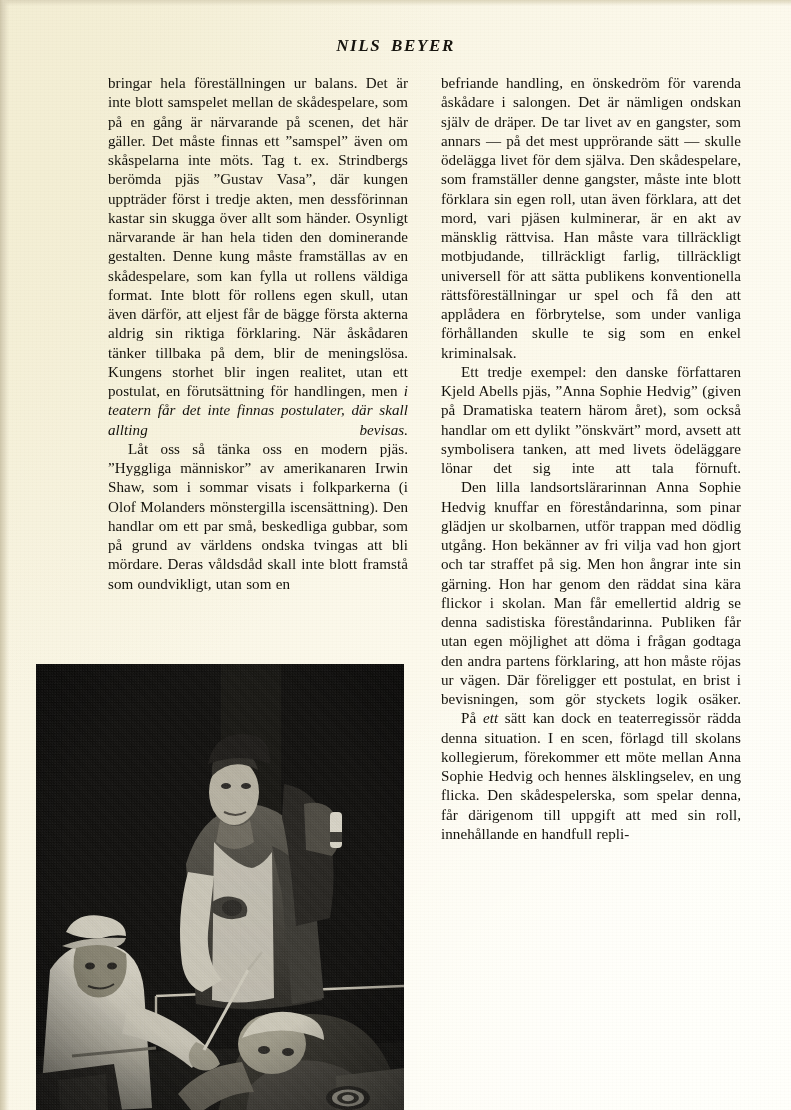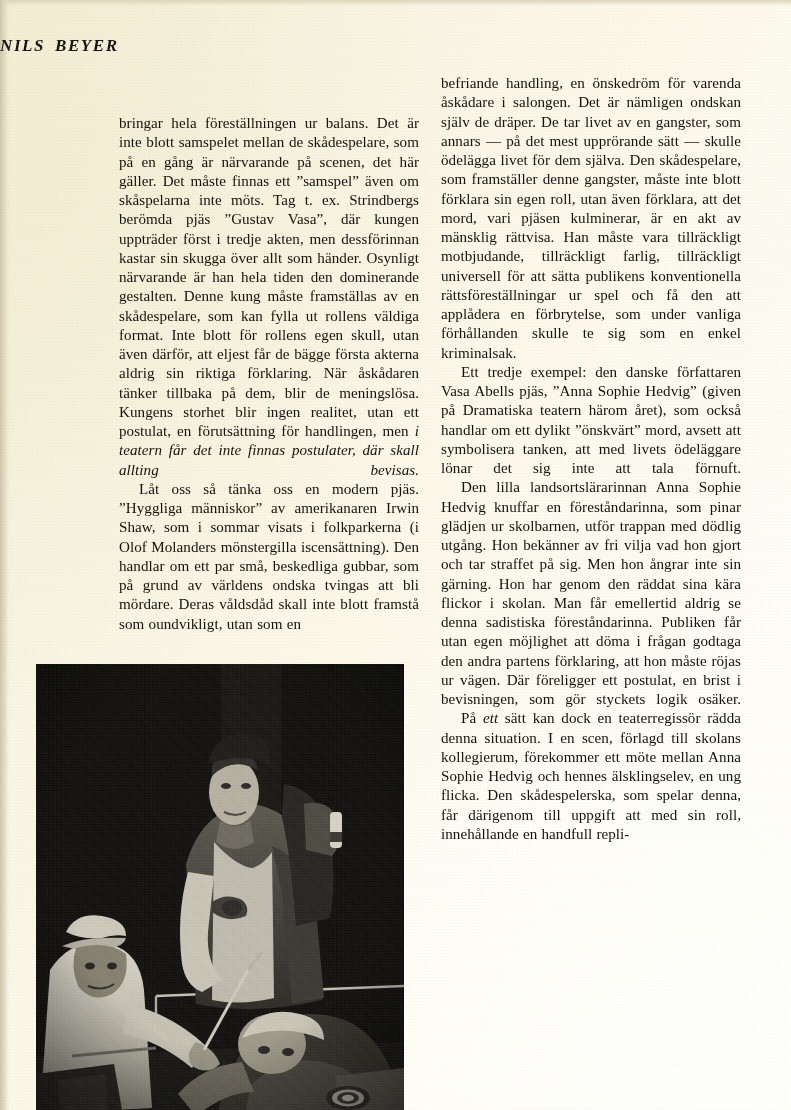--- a/index.html
+++ b/index.html
@@ -50,21 +50,21 @@
     height: 6px;
     background: linear-gradient(180deg, #ddd6bc 0%, rgba(248,244,226,0) 100%);
     pointer-events: none;
   }
 
   .running-head {
     position: absolute;
     top: 36px;
     left: 0;
     right: 0;
-    text-align: left;
+    text-align: center;
     font-family: "Liberation Serif", serif;
     font-style: italic;
     font-weight: 700;
     font-size: 17px;
     letter-spacing: 1.6px;
     color: #17150f;
     word-spacing: 4px;
   }
 
   .columns {
@@ -73,21 +73,21 @@
     left: 104px;
     width: 640px;
     height: 960px;
   }
 
   .col {
     position: absolute;
     top: 0;
     width: 300px;
   }
-  .col-left  { left: 15px; margin-top: 40px; }
+  .col-left  { left: 4px; }
   .col-right { left: 337px; }
 
   .col p {
     margin: 0;
     font-family: "Liberation Serif", serif;
     font-size: 15.1px;
     line-height: 19.25px;
     color: #14120c;
     text-align: justify;
     text-align-last: justify;
@@ -170,21 +170,21 @@
 
   <div class="columns">
 
     <div class="col col-left">
       <p><span>bringar hela föreställningen ur balans. Det är inte blott samspelet mellan de skådespelare, som på en gång är närvarande på scenen, det här gäller. Det måste finnas ett ”samspel” även om skåspelarna inte möts. Tag t. ex. Strindbergs berömda pjäs ”Gustav Vasa”, där kungen uppträder först i tredje akten, men dessförinnan kastar sin skugga över allt som händer. Osynligt närvarande är han hela tiden den dominerande gestalten. Denne kung måste framställas av en skådespelare, som kan fylla ut rollens väldiga format. Inte blott för rollens egen skull, utan även därför, att eljest får de bägge första akterna aldrig sin riktiga förklaring. När åskådaren tänker tillbaka på dem, blir de meningslösa. Kungens storhet blir ingen realitet, utan ett postulat, en förutsättning för handlingen, men </span><em>i teatern får det inte finnas postulater, där skall allting bevisas.</em></p>
       <p class="last-ragged"><span class="indent"></span><span>Låt oss så tänka oss en modern pjäs. ”Hyggliga människor” av amerikanaren Irwin Shaw, som i sommar visats i folkparkerna (i Olof Molanders mönstergilla iscensättning). Den handlar om ett par små, beskedliga gubbar, som på grund av världens ondska tvingas att bli mördare. Deras våldsdåd skall inte blott framstå som oundvikligt, utan som en</span></p>
     </div>
 
     <div class="col col-right">
       <p><span>befriande handling, en önskedröm för varenda åskådare i salongen. Det är nämligen ondskan själv de dräper. De tar livet av en gangster, som annars — på det mest upprörande sätt — skulle ödelägga livet för dem själva. Den skådespelare, som framställer denne gangster, måste inte blott förklara sin egen roll, utan även förklara, att det mord, vari pjäsen kulminerar, är en akt av mänsklig rättvisa. Han måste vara tillräckligt motbjudande, tillräckligt farlig, tillräckligt universell för att sätta publikens konventionella rättsföreställningar ur spel och få den att applådera en förbrytelse, som under vanliga förhållanden skulle te sig som en enkel kriminalsak.</span></p>
-      <p><span class="indent"></span><span>Ett tredje exempel: den danske författaren Vasa Abells pjäs, ”Anna Sophie Hedvig” (given på Dramatiska teatern härom året), som också handlar om ett dylikt ”önskvärt” mord, avsett att symbolisera tanken, att med livets ödeläggare lönar det sig inte att tala förnuft.</span></p>
+      <p><span class="indent"></span><span>Ett tredje exempel: den danske författaren Kjeld Abells pjäs, ”Anna Sophie Hedvig” (given på Dramatiska teatern härom året), som också handlar om ett dylikt ”önskvärt” mord, avsett att symbolisera tanken, att med livets ödeläggare lönar det sig inte att tala förnuft.</span></p>
       <p><span class="indent"></span><span>Den lilla landsortslärarinnan Anna Sophie Hedvig knuffar en föreståndarinna, som pinar glädjen ur skolbarnen, utför trappan med dödlig utgång. Hon bekänner av fri vilja vad hon gjort och tar straffet på sig. Men hon ångrar inte sin gärning. Hon har genom den räddat sina kära flickor i skolan. Man får emellertid aldrig se denna sadistiska föreståndarinna. Publiken får utan egen möjlighet att döma i frågan godtaga den andra partens förklaring, att hon måste röjas ur vägen. Där föreligger ett postulat, en brist i bevisningen, som gör styckets logik osäker.</span></p>
       <p class="last-ragged"><span class="indent"></span><span>På </span><em>ett</em><span> sätt kan dock en teaterregissör rädda denna situation. I en scen, förlagd till skolans kollegierum, förekommer ett möte mellan Anna Sophie Hedvig och hennes älsklingselev, en ung flicka. Den skådespelerska, som spelar denna, får därigenom till uppgift att med sin roll, innehållande en handfull repli-</span></p>
     </div>
 
   </div>
 
   <div class="photo">
     <svg viewBox="0 0 368 446" preserveAspectRatio="none">
       <defs>
         <linearGradient id="coatG" x1="0" y1="0" x2="1" y2="1">

